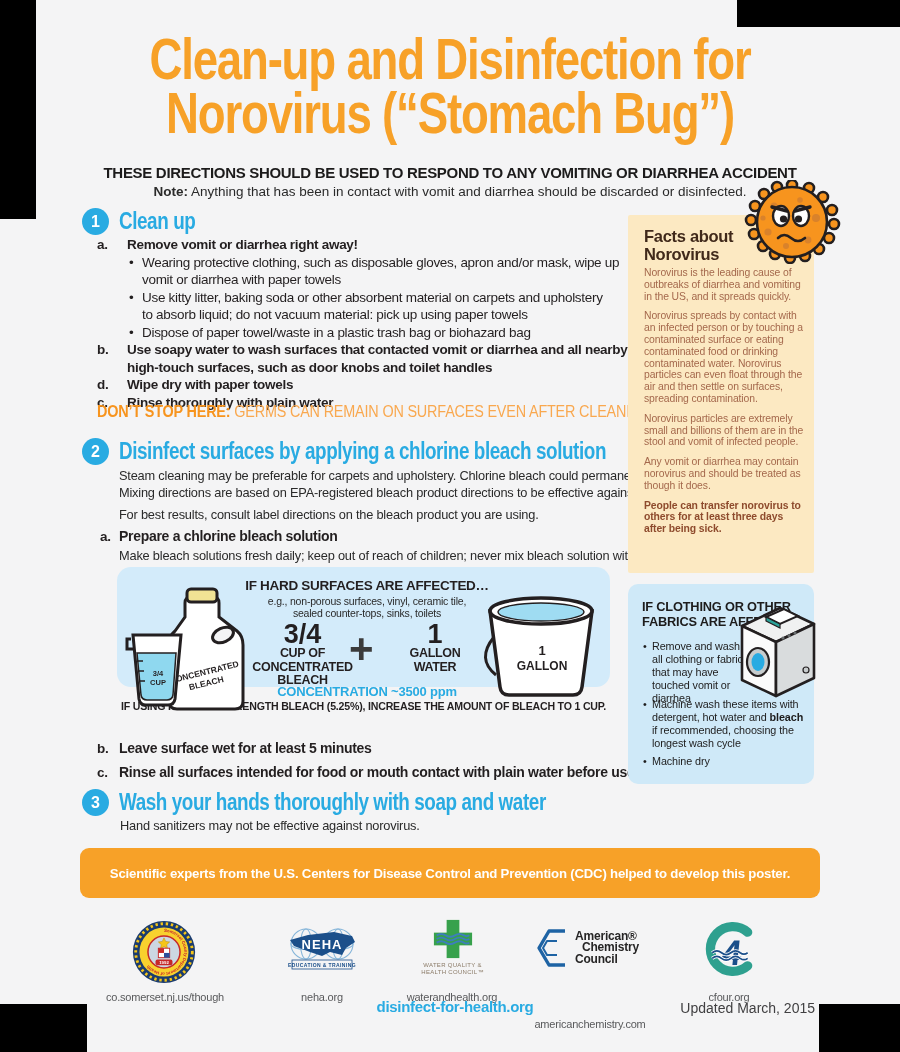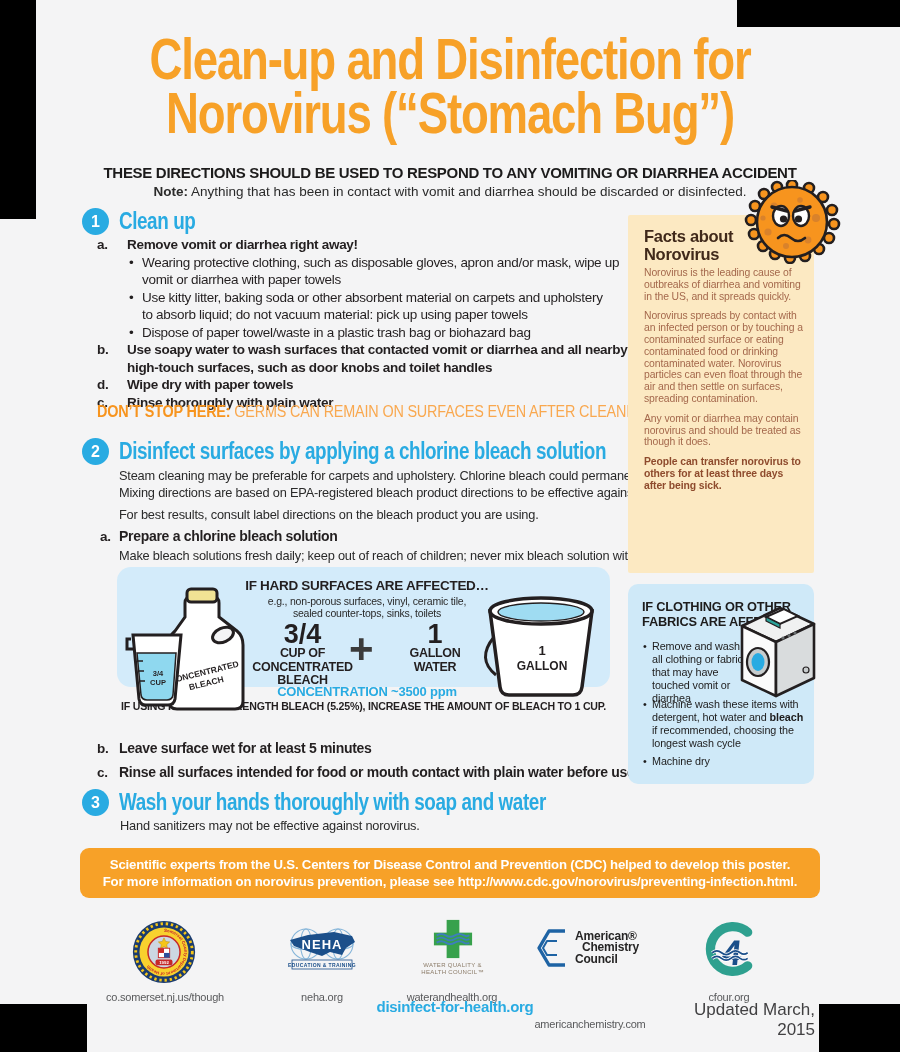--- a/index.html
+++ b/index.html
@@ -48,21 +48,21 @@
   
   .fabricsbox{left:628px;top:584px;width:186px;height:200px;background:#cfe9f8;border-radius:10px;}
   .fab-title{font-size:12.8px;line-height:15px;font-weight:bold;letter-spacing:-0.2px;color:#1d1c1c;}
   .fab-b{font-size:10.8px;line-height:13px;letter-spacing:-0.1px;color:#1d1c1c;}
   .fab-dot{position:absolute;left:-9px;top:0;}
   
   .logo-url{font-size:11px;color:#58595b;text-align:center;letter-spacing:-0.2px;}
   .acc-text{font-size:12px;line-height:11.5px;font-weight:bold;color:#262525;letter-spacing:-0.2px;}
   .wq-text{font-size:6px;line-height:7px;color:#8a7a66;text-align:center;letter-spacing:0.3px;}
   .disinfect{font-size:15px;font-weight:bold;color:#29abe2;text-align:center;letter-spacing:-0.3px;}
-  .updated{font-size:17px;color:#414042;text-align:right;}
+  .updated{font-size:14px;color:#414042;text-align:right;}
   .blackpatch{background:#000;z-index:60;}
 </style>
 </head>
 <body>
 
 <div id="poster">
 
   <div class="abs title">
     <span class="title-line">Clean-up and Disinfection for</span>
     <span class="title-line">Norovirus (“Stomach Bug”)</span>
@@ -155,31 +155,31 @@
   <div class="abs body-line" style="left:97px;top:764px;"><span class="marker" style="width:22px;">c.</span><span class="bold" style="font-size:14px;">Rinse all surfaces intended for food or mouth contact with plain water before use</span></div>
 
   <div class="abs step-circle" style="left:82px;top:789px;">
       <span>3</span>
     </div>
   <div class="abs step-title" style="left:119px;top:789px;">Wash your hands thoroughly with soap and water</div>
   <div class="abs intro-line" style="left:120px;top:817px;">Hand sanitizers may not be effective against norovirus.</div>
 
   <div class="abs banner">
     <div class="nowrap">Scientific experts from the U.S. Centers for Disease Control and Prevention (CDC) helped to develop this poster.</div>
-    <div class="nowrap">For more information on norovirus prevention, please see http://www.cdc.gov/norovirus/preventing-infection.html.</div>
   </div>
 
   <div class="abs factsbox">
     <div class="abs facts-title" style="left:16px;top:13px;">
       <div>Facts about</div>
       <div>Norovirus</div>
     </div>
     <div class="abs" style="left:16px;top:52px;width:160px;">
       <p class="facts-p">Norovirus is the leading cause of outbreaks of diarrhea and vomiting in the US, and it spreads quickly.</p>
       <p class="facts-p">Norovirus spreads by contact with an infected person or by touching a contaminated surface or eating contaminated food or drinking contaminated water. Norovirus particles can even float through the air and then settle on surfaces, spreading contamination.</p>
+      <p class="facts-p">Norovirus particles are extremely small and billions of them are in the stool and vomit of infected people.</p>
       <p class="facts-p">Any vomit or diarrhea may contain norovirus and should be treated as though it does.</p>
       <p class="facts-p last">People can transfer norovirus to others for at least three days after being sick.</p>
     </div>
   </div>
 
   <svg class="abs" style="left:738px;top:180px;z-index:5;" width="108" height="84" viewBox="0 0 108 84">
     <g stroke="#231f20" stroke-width="2.6" fill="#f7941e">
       <circle cx="54" cy="5" r="5"></circle>
         <circle cx="71" cy="8" r="5"></circle>
         <circle cx="85" cy="17" r="5"></circle>

